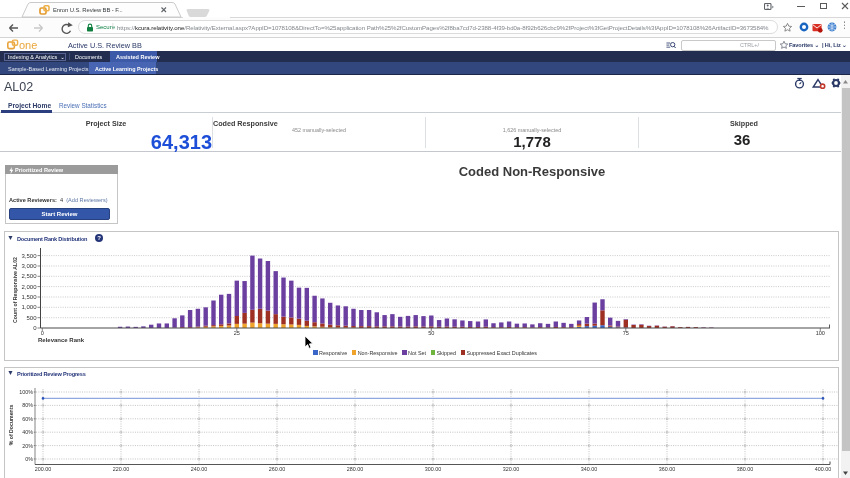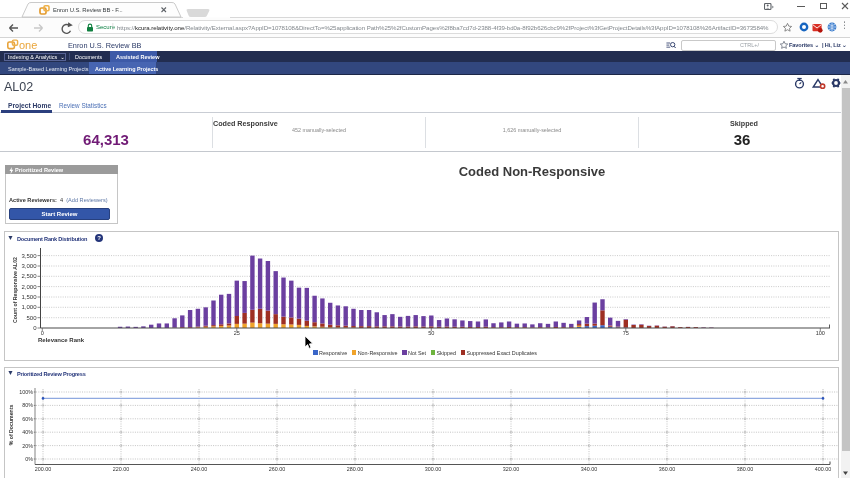--- a/index.html
+++ b/index.html
@@ -73,21 +73,21 @@
       <path d="M1 5 H9 M5 1 V9 M2 2.5 Q5 4.5 8 2.5 M2 7.5 Q5 5.5 8 7.5" stroke="#e8f0fe" stroke-width="0.7" fill="none"></path>
 </svg>
 <div class="abs" style="left:840px;top:19.5px;font-size:9px;color:#5f6368;letter-spacing:0;">⋮</div>
 
 <div class="abs" style="left:0;top:38px;width:850px;height:13px;background:#fff;"></div>
 <svg class="abs" style="left:7px;top:39px;" width="56" height="11" viewBox="0 0 56 11">
   <rect x="0.8" y="3" width="6.6" height="6.6" rx="1.5" fill="none" stroke="#e8a33b" stroke-width="1.6"></rect>
   <rect x="5.4" y="1.1" width="5.2" height="5.2" rx="1.2" fill="none" stroke="#edb04c" stroke-width="1.45"></rect>
   <text x="12" y="9.6" font-size="11" fill="#eaa63c" font-family="Liberation Sans">one</text>
 </svg>
-<div class="abs" style="left:68px;top:41px;font-size:7.3px;color:#2b3a67;">Enron U.S. Review BB</div>
+<div class="abs" style="left:68px;top:41px;font-size:7.3px;color:#2b3a67;">Active U.S. Review BB</div>
 <svg class="abs" style="left:666px;top:41px;" width="10" height="9" viewBox="0 0 12 10">
   <path d="M0.5 2 H5 M0.5 4.5 H4 M0.5 7 H5" stroke="#2b3a67" stroke-width="1"></path>
   <circle cx="8" cy="4" r="2.6" fill="none" stroke="#2b3a67" stroke-width="1.1"></circle>
   <path d="M9.8 6 L11.5 8" stroke="#2b3a67" stroke-width="1.2"></path>
 </svg>
 <div class="abs" style="left:681px;top:39.5px;width:95px;height:11px;background:#fff;border:1px solid #c9c9c9;border-radius:2px;"></div>
 <div class="abs" style="left:740px;top:42px;font-size:5.5px;color:#9aa0a6;">CTRL+/</div>
 <svg class="abs" style="left:779px;top:40px;" width="10" height="10" viewBox="0 0 24 24">
   <path d="M12 3 L14.8 9 L21 9.7 L16.4 13.9 L17.7 20 L12 16.9 L6.3 20 L7.6 13.9 L3 9.7 L9.2 9 Z" fill="none" stroke="#6b7280" stroke-width="2"></path>
 </svg>
@@ -124,25 +124,27 @@
 
 <div class="abs" style="left:8px;top:102px;font-size:6.7px;font-weight:bold;color:#2b3a67;">Project Home</div>
 <div class="abs" style="left:59px;top:102px;font-size:6.3px;color:#4a6fb5;">Review Statistics</div>
 <div class="abs" style="left:0;top:112px;width:850px;height:1px;background:#c9cdd4;"></div>
 <div class="abs" style="left:1px;top:110px;width:51px;height:3px;background:#2b3f7e;"></div>
 
 <div class="abs" style="left:0;top:113px;width:850px;height:39px;background:#fff;border-bottom:1.5px solid #c4c8ce;"></div>
 <div class="abs" style="left:212px;top:117px;width:1px;height:31px;background:#dcdfe3;"></div>
 <div class="abs" style="left:425px;top:117px;width:1px;height:31px;background:#dcdfe3;"></div>
 <div class="abs" style="left:638px;top:117px;width:1px;height:31px;background:#dcdfe3;"></div>
-<div class="abs" style="left:0;top:130.5px;width:212px;text-align:center;font-size:15px;font-weight:bold;color:#701a75;">64,313</div>
+<div class="abs" style="left:0;top:119px;width:212px;text-align:center;font-size:7.2px;font-weight:bold;color:#3a3a3a;">Project Size</div>
+<div class="abs" style="left:0;top:130.5px;width:212px;text-align:right;font-size:20px;font-weight:bold;color:#1d4ed8;">64,313</div>
 <div class="abs" style="left:213px;top:119px;width:212px;text-align:left;font-size:7.2px;font-weight:bold;color:#3a3a3a;">Coded Responsive</div>
 <div class="abs" style="left:213px;top:127px;width:212px;text-align:center;font-size:5.4px;color:#8a8a8a;">452 manually-selected</div>
 <div class="abs" style="left:426px;top:119px;width:212px;text-align:center;font-size:13px;font-weight:bold;color:#3a3a3a;margin-top:45px;">Coded Non-Responsive</div>
 <div class="abs" style="left:426px;top:127px;width:212px;text-align:center;font-size:5.4px;color:#8a8a8a;">1,626 manually-selected</div>
+<div class="abs" style="left:426px;top:133px;width:212px;text-align:center;font-size:15px;font-weight:bold;color:#222;">1,778</div>
 <div class="abs" style="left:638px;top:119px;width:212px;text-align:center;font-size:7.2px;font-weight:bold;color:#3a3a3a;">Skipped</div>
 <div class="abs" style="left:638px;top:130.5px;width:208px;text-align:center;font-size:15px;font-weight:bold;color:#222;">36</div>
 
 <div class="abs" style="left:4.5px;top:165px;width:113px;height:59px;background:#fff;border:1px solid #c6c6c6;"></div>
 <div class="abs" style="left:4.5px;top:165px;width:113px;height:9.2px;background:#9b9b9b;"></div>
 <svg class="abs" style="left:9px;top:166.5px;" width="5" height="7" viewBox="0 0 5 7">
       <path d="M2.8 0 L0.5 4 L2 4 L1.6 7 L4.3 2.8 L2.6 2.8 Z" fill="#fff"></path>
     </svg>
 <div class="abs" style="left:15px;top:167px;font-size:5.6px;font-weight:bold;color:#fff;">Prioritized Review</div>
 <div class="abs" style="left:9px;top:196.5px;font-size:5.6px;color:#333;"><b>Active Reviewers:</b>&nbsp; 4 &nbsp;<span style="color:#5d77a6;">(Add Reviewers)</span></div>

